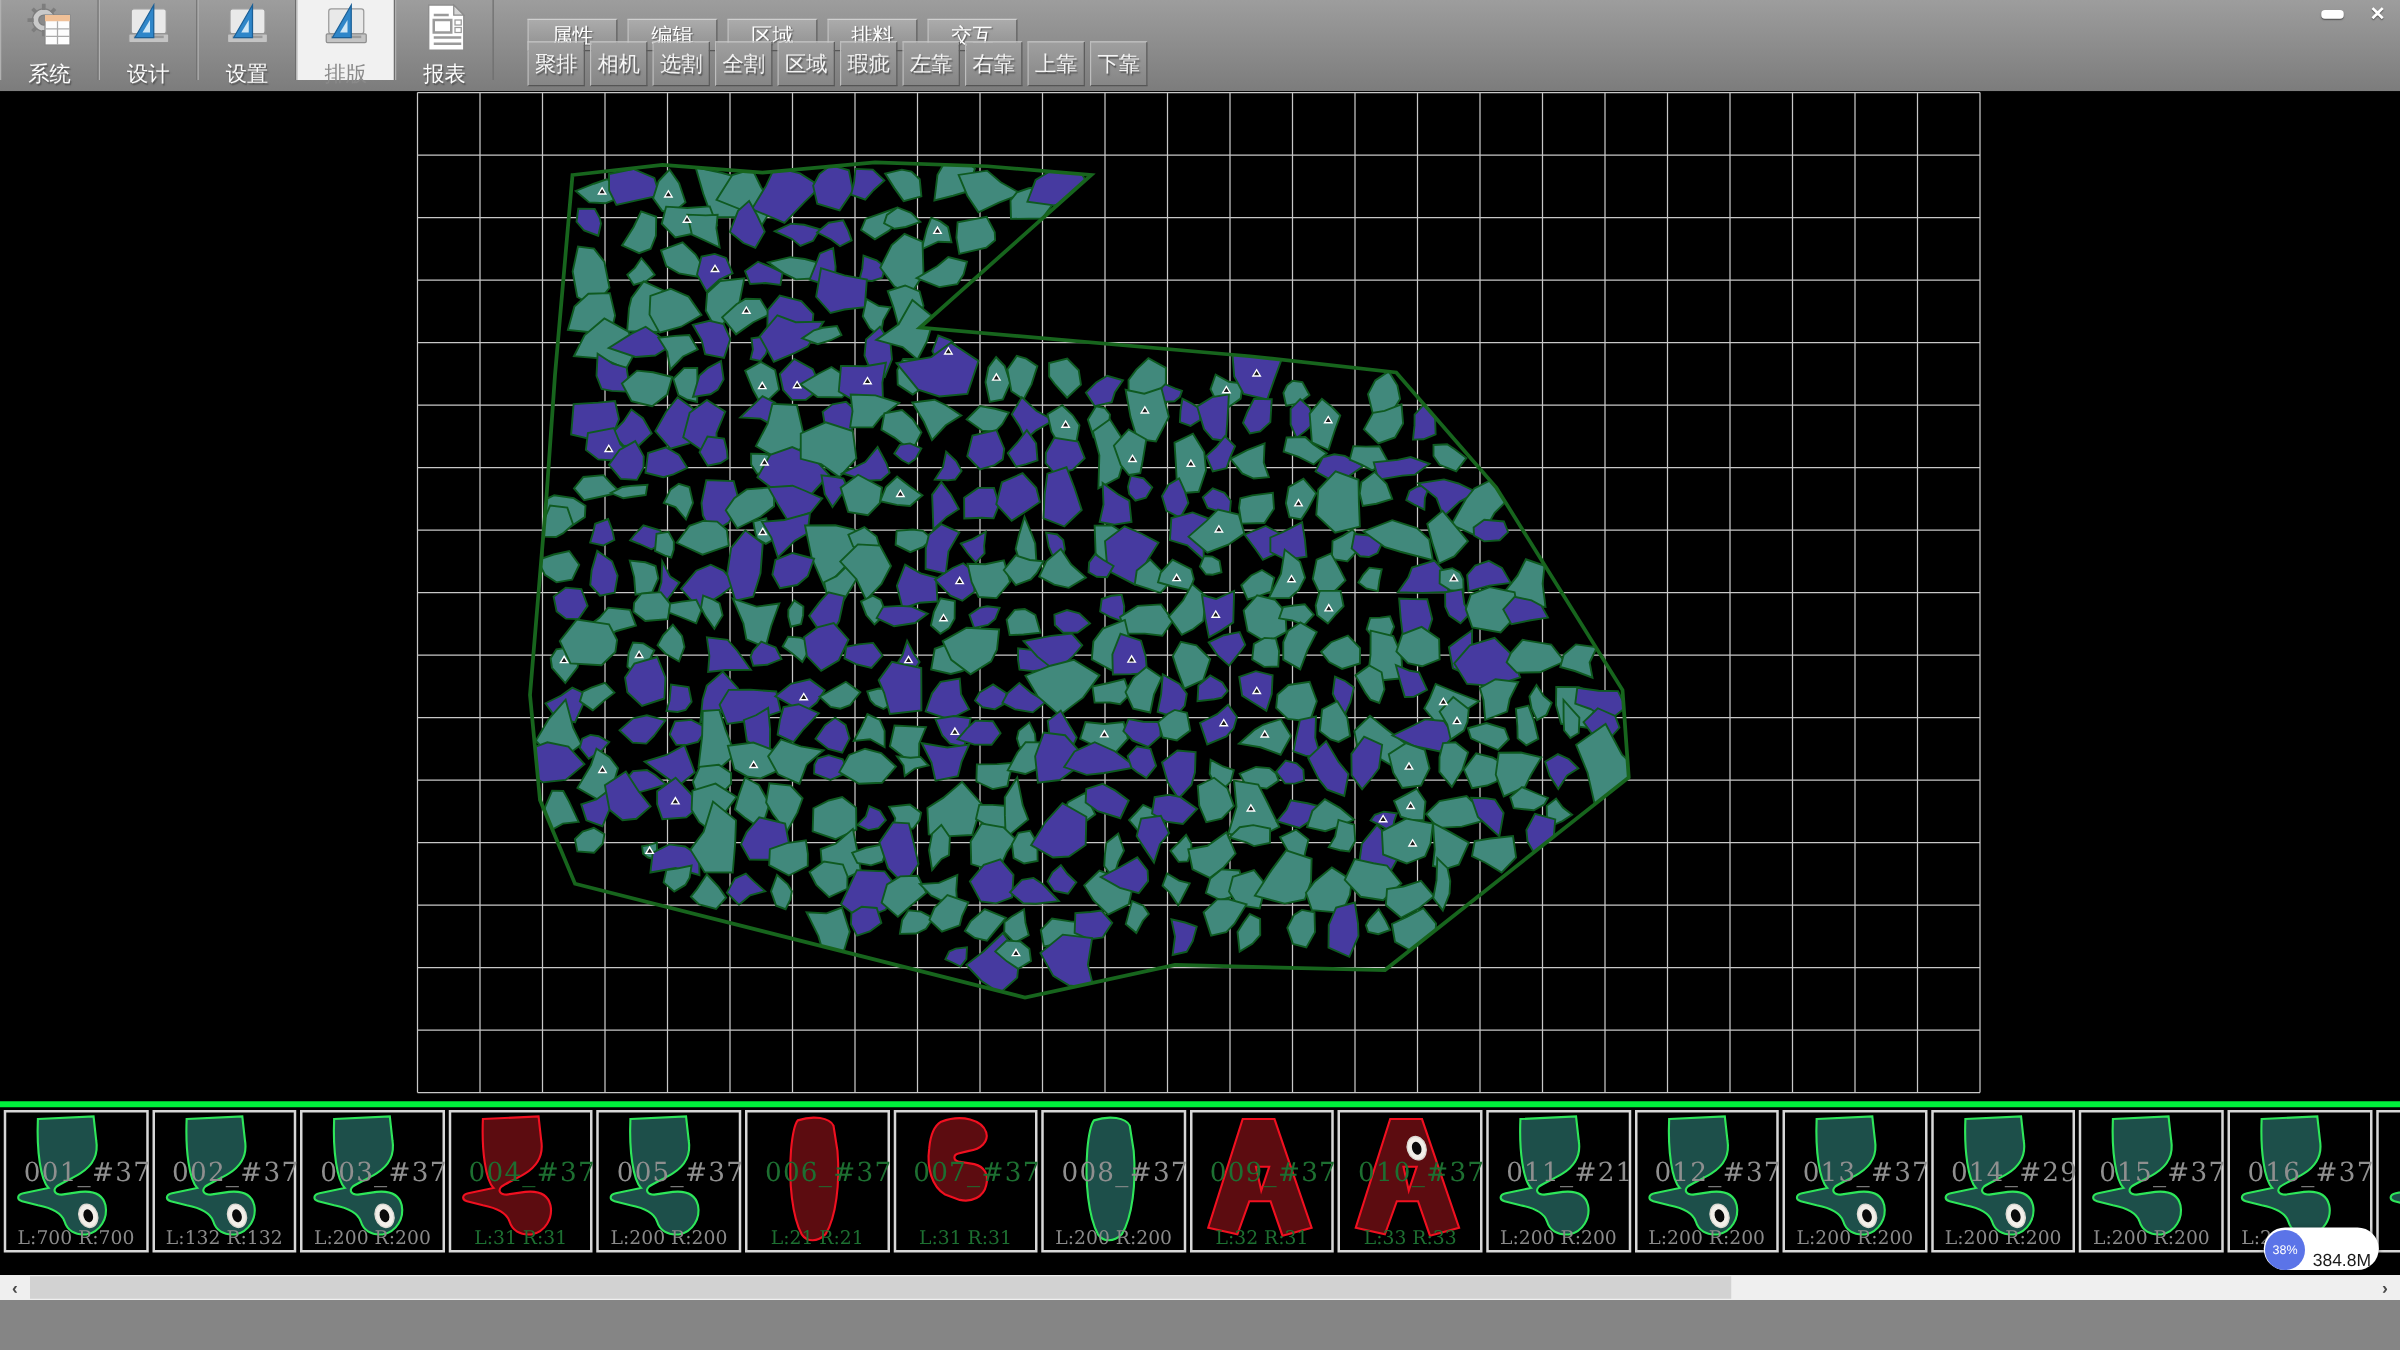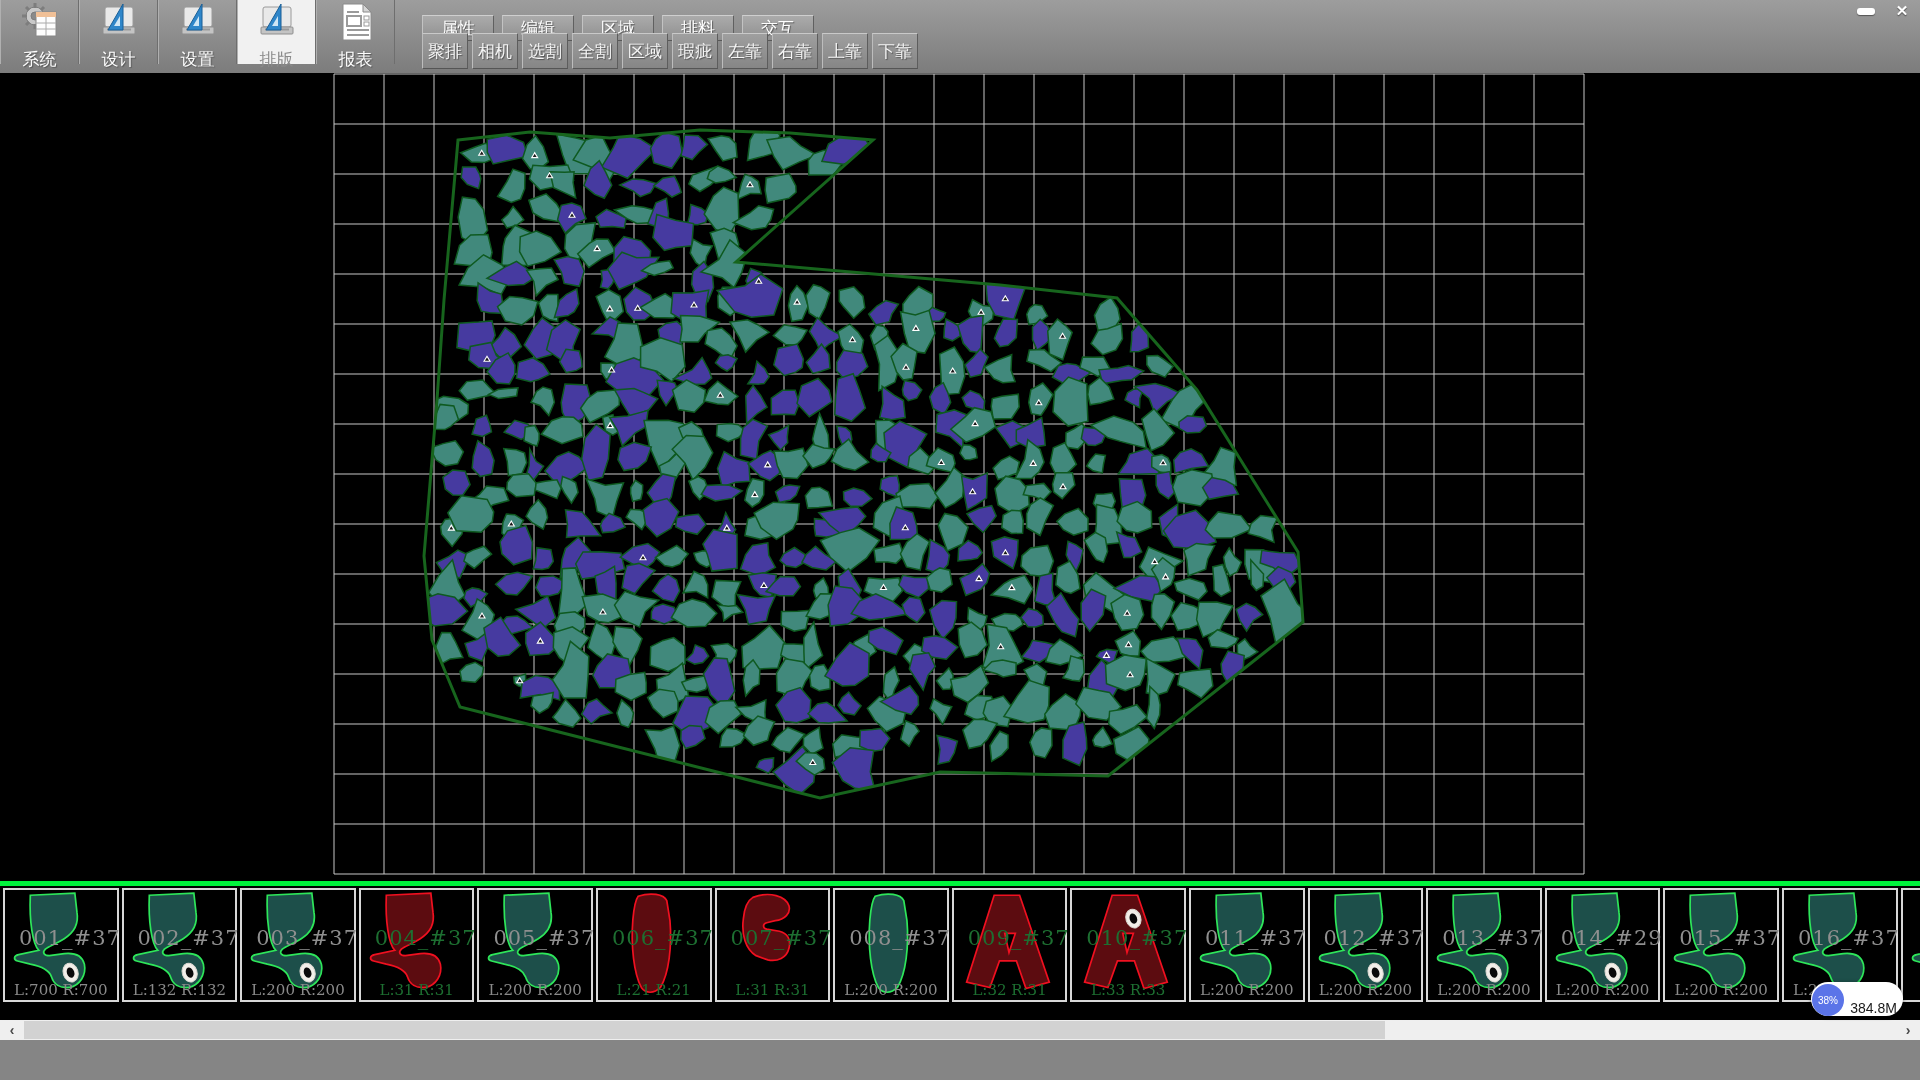--- a/index.html
+++ b/index.html
@@ -787,21 +787,21 @@
           <ellipse cx="56" cy="26" rx="7" ry="9" transform="rotate(-18 56 26)" fill="#f2efe9" stroke="#dcd9d2"></ellipse>
           <ellipse cx="56" cy="26" rx="3.5" ry="5" transform="rotate(-18 56 26)" fill="#0a0a0a"></ellipse>
         </svg>
         <div class="thumb-label">010_#37</div>
         <div class="thumb-lr">L:33 R:33</div>
       </div>
       <div class="thumb-cell">
         <svg viewBox="0 0 100 100" preserveAspectRatio="xMidYMid meet">
           <path d="M22,4 L64,2 L66,20 C68,32 62,40 54,45 C46,50 40,52 36,55 C33,58 35,61 40,61 L54,59 C64,58 71,61 73,69 C75,79 69,89 59,91 C50,92 44,88 42,81 C40,75 32,71 22,69 L10,66 C6,65 6,61 11,60 L30,56 C24,50 21,28 22,4 Z" fill="#1d4f4a" stroke="#2ee65a" stroke-width="1.6" fill-rule="evenodd"></path>
         </svg>
-        <div class="thumb-label">011_#37</div>
+        <div class="thumb-label">011_#21</div>
         <div class="thumb-lr">L:200 R:200</div>
       </div>
       <div class="thumb-cell">
         <svg viewBox="0 0 100 100" preserveAspectRatio="xMidYMid meet">
           <path d="M22,4 L64,2 L66,20 C68,32 62,40 54,45 C46,50 40,52 36,55 C33,58 35,61 40,61 L54,59 C64,58 71,61 73,69 C75,79 69,89 59,91 C50,92 44,88 42,81 C40,75 32,71 22,69 L10,66 C6,65 6,61 11,60 L30,56 C24,50 21,28 22,4 Z" fill="#1d4f4a" stroke="#2ee65a" stroke-width="1.6" fill-rule="evenodd"></path>
           <ellipse cx="60" cy="77" rx="7" ry="9" transform="rotate(-18 60 77)" fill="#f2efe9" stroke="#dcd9d2"></ellipse>
           <ellipse cx="60" cy="77" rx="3.5" ry="5" transform="rotate(-18 60 77)" fill="#0a0a0a"></ellipse>
         </svg>
         <div class="thumb-label">012_#37</div>
         <div class="thumb-lr">L:200 R:200</div>

